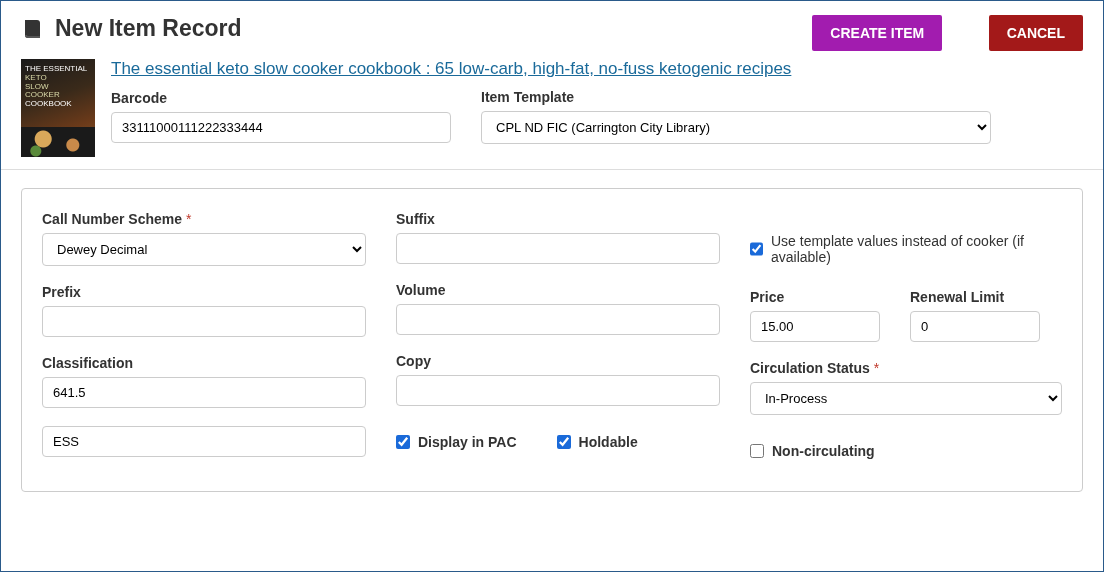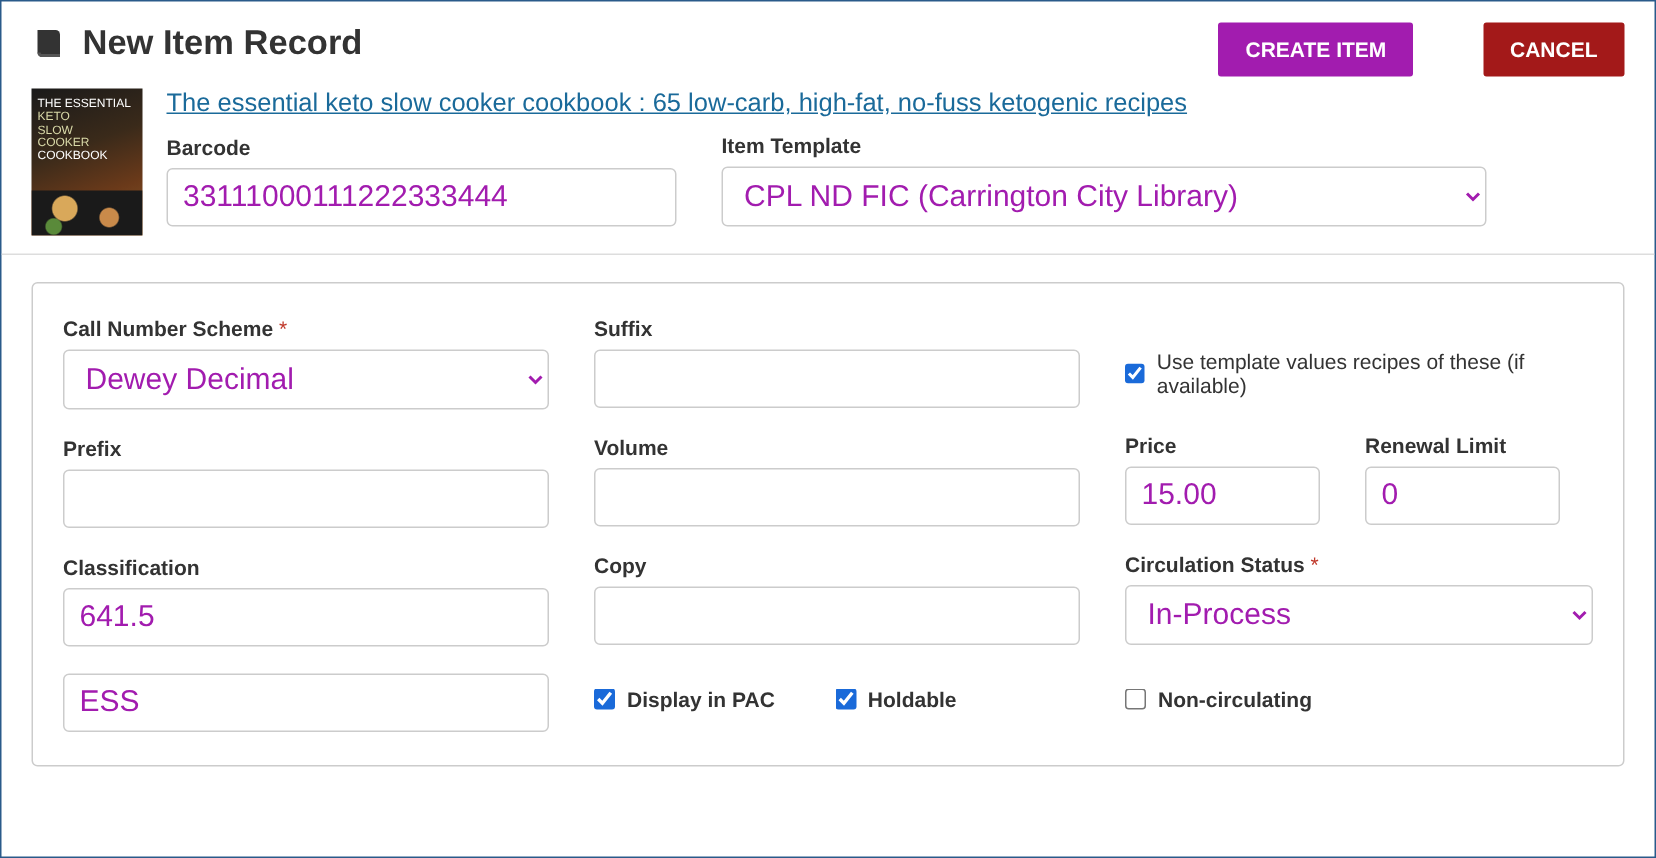--- a/index.html
+++ b/index.html
@@ -78,23 +78,23 @@
     display: flex;
     gap: 30px;
     align-items: center;
   }
   .field { display:flex; flex-direction:column; gap:6px; }
   .field label { font-size:14px; font-weight:bold; color:#333; }
   .input, .select {
     border: 1px solid #ccc;
     border-radius: 4px;
     padding: 7px 10px;
-    font-size: 20px;
+    font-size: 13px;
     background: #fff;
-    color:#a21caf;
+    color:#000000;
   }
   .barcode-field { width: 340px; }
   .template-field { width: 510px; }
   .panel {
     margin: 18px 20px 20px 20px;
     border: 1px solid #ccc;
     border-radius: 4px;
     padding: 22px 20px 22px 20px;
   }
   .cols {
@@ -208,21 +208,21 @@
         <div class="checkbox-row">
           <input type="checkbox" checked="" style="">
           <span>Holdable</span>
         </div>
       </div>
     </div>
 
     <div class="col3">
       <div class="checkbox-row top" style="height:auto;margin-top:22px;margin-bottom:6px;">
         <input type="checkbox" checked="" style="">
-        <span>Use template values recipes of these (if available)</span>
+        <span>Use template values instead of cooker (if available)</span>
       </div>
       <div class="row-inline">
         <div class="field small">
           <label>Price</label>
           <input class="input" type="text" value="15.00" style="">
         </div>
         <div class="field small">
           <label>Renewal Limit</label>
           <input class="input" type="text" value="0" style="">
         </div>

